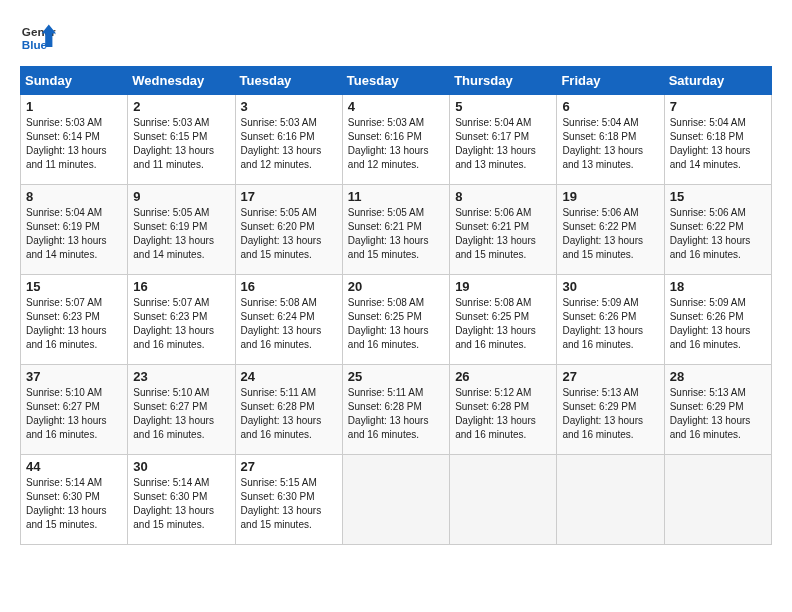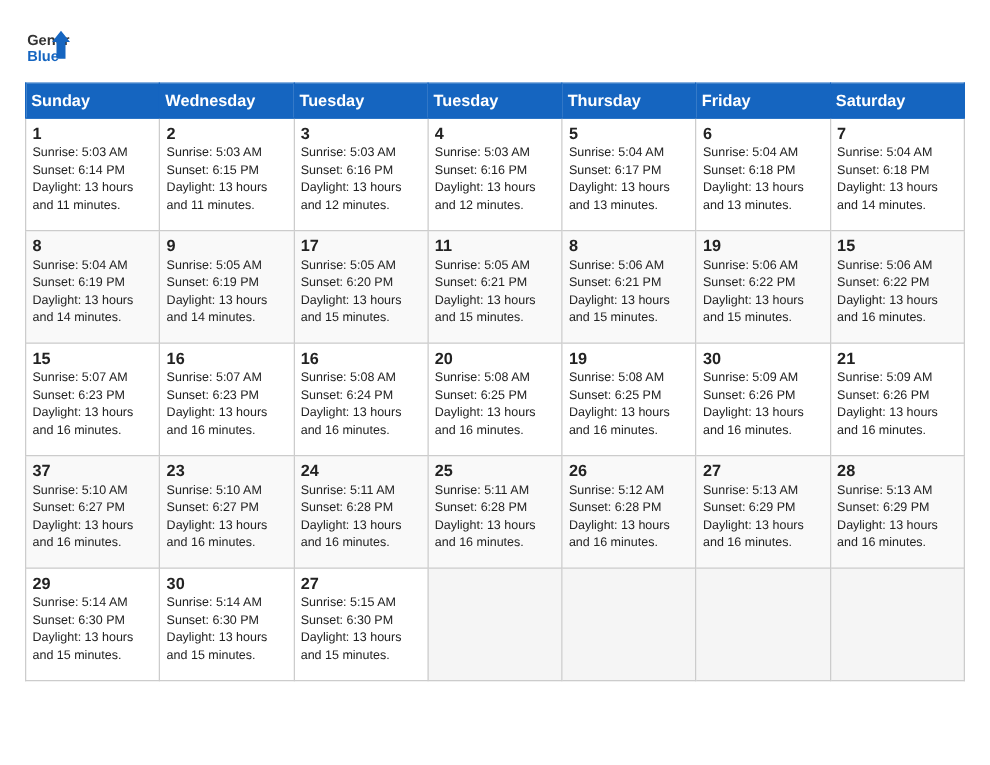--- a/index.html
+++ b/index.html
@@ -267,21 +267,21 @@
       </td>
         <td>
         <span class="day-num">30</span>
         <div class="day-info">
           Sunrise: 5:09 AM<br>
           Sunset: 6:26 PM<br>
           Daylight: 13 hours and 16 minutes.
         </div>
       </td>
         <td>
-        <span class="day-num">21</span>
+        <span class="day-num">18</span>
         <div class="day-info">
           Sunrise: 5:09 AM<br>
           Sunset: 6:26 PM<br>
           Daylight: 13 hours and 16 minutes.
         </div>
       </td>
       </tr>
       <tr>
         <td>
         <span class="day-num">37</span>
@@ -335,21 +335,21 @@
         <span class="day-num">28</span>
         <div class="day-info">
           Sunrise: 5:13 AM<br>
           Sunset: 6:29 PM<br>
           Daylight: 13 hours and 16 minutes.
         </div>
       </td>
       </tr>
       <tr>
         <td>
-        <span class="day-num">29</span>
+        <span class="day-num">44</span>
         <div class="day-info">
           Sunrise: 5:14 AM<br>
           Sunset: 6:30 PM<br>
           Daylight: 13 hours and 15 minutes.
         </div>
       </td>
         <td>
         <span class="day-num">30</span>
         <div class="day-info">
           Sunrise: 5:14 AM<br>

